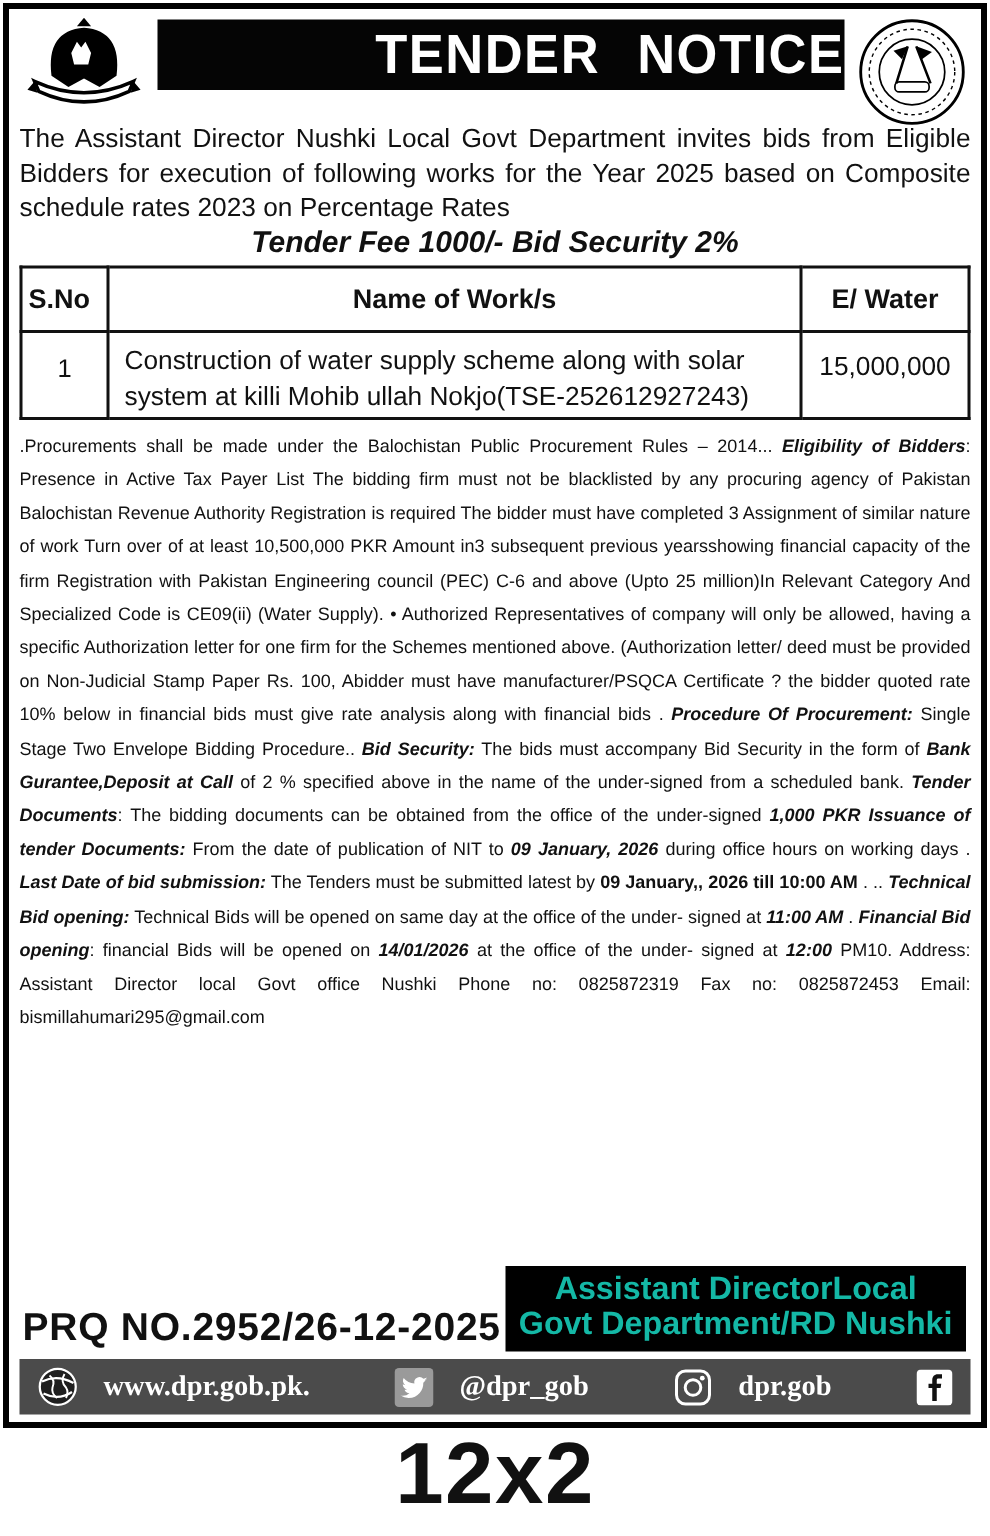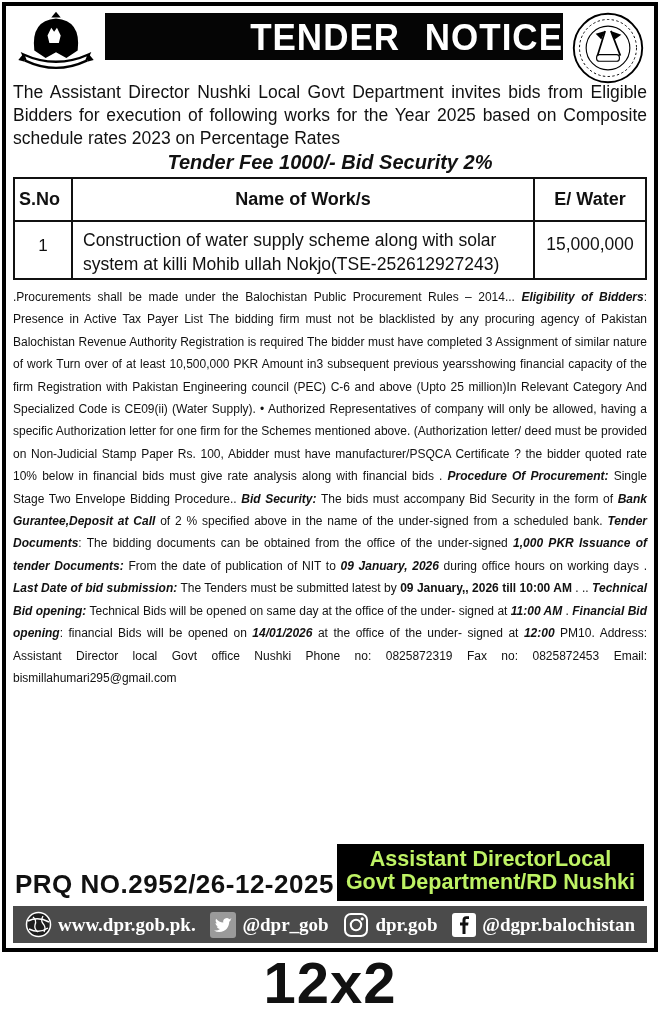--- a/index.html
+++ b/index.html
@@ -42,30 +42,30 @@
 
   
   .bodytext { font-size:12px; line-height:22.4px; text-align:justify; margin-top:4px; }
   .bodytext .b { font-weight:bold; }
   .bodytext .i { font-style:italic; }
 
   
   .bottomrow { display:flex; justify-content:space-between; align-items:flex-end; margin-top:auto; padding:0 2px; }
   .prq { font-size:26px; font-weight:bold; letter-spacing:0.5px; padding-bottom:1px; white-space:nowrap; }
   .sigbox {
-    background:#000; color:#bef264; text-align:center; font-weight:bold;
+    background:#000; color:#14b8a6; text-align:center; font-weight:bold;
     font-size:21.5px; line-height:1.1; padding:4px 9px 6px; margin-right:1px;
   }
 
   
   .fbar {
     margin-top:5px; background:#4b4b4b; height:37px;
     display:flex; align-items:center; justify-content:space-between; padding:0 12px;
   }
-  .flink { display:flex; align-items:center; gap:6px; }
+  .flink { display:flex; align-items:center; gap:17px; }
   .flink .lbl {
     color:#fff; font-weight:bold; font-size:19px;
     font-family:"Liberation Serif", serif; white-space:nowrap;
   }
   .icon { display:block; }
 
   
   .sizetag { text-align:center; font-size:58px; font-weight:bold; letter-spacing:1px; margin-top:2px; line-height:1; }
 </style>
 </head>
@@ -148,19 +148,18 @@
         <circle cx="13" cy="13" r="5.2" fill="none" stroke="#fff" stroke-width="2"></circle>
         <circle cx="19.2" cy="6.8" r="1.6" fill="#fff"></circle>
       </svg>
       <span class="lbl">dpr.gob</span>
     </div>
     <div class="flink">
       <svg class="icon" width="24" height="24" viewBox="0 0 24 24">
         <rect x="0" y="0" width="24" height="24" rx="3" fill="#fff"></rect>
         <path d="M14.5 6 h2.5 V3.2 h-2.8 c-2.3 0-3.7 1.5-3.7 3.9 V9.5 H8 v2.9 h2.5 V21 h3 v-8.6 h2.6 l.4 -2.9 h-3 V7.2 c0-.8.4-1.2 1-1.2z" fill="#111"></path>
       </svg>
-      <span class="lbl">@dgpr.balochistan</span>
     </div>
   </div>
 
 </div>
 
 <div class="sizetag">12x2</div>
 
 </body></html>

